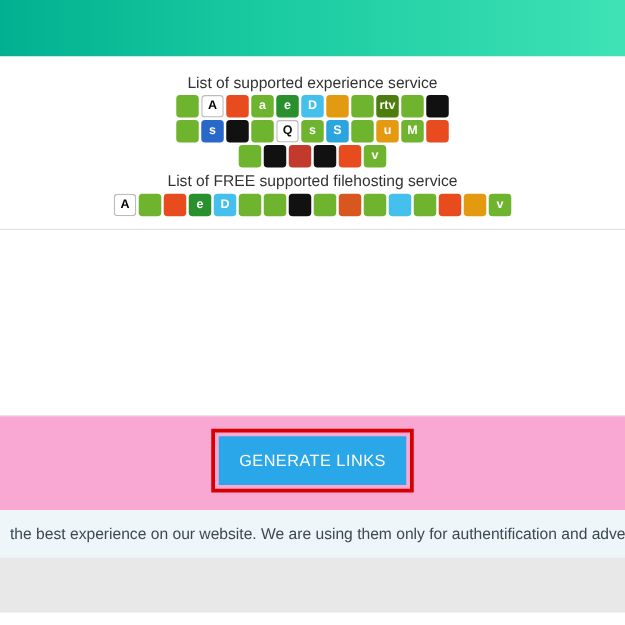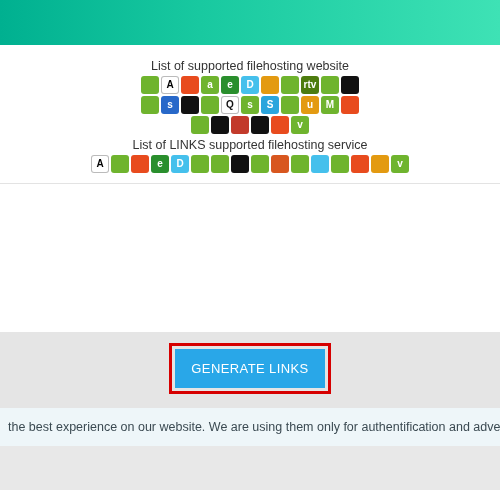--- a/index.html
+++ b/index.html
@@ -57,21 +57,21 @@
     height: 148px;
   }
   .divider2 {
     border-top: 1px solid #e5e5e5;
   }
   .button-bar {
     display: flex;
     justify-content: center;
     gap: 6px;
     padding: 16px 0 20px;
-    background: #e5e5e5;
+    background: #f9a8d4;
   }
   .btn {
     background: #29a7e8;
     color: #fff;
     border: none;
     padding: 12px 16px;
     font-size: 13px;
     letter-spacing: .4px;
     cursor: pointer;
     font-weight: 500;
@@ -102,21 +102,21 @@
     background: #e8e8e8;
     height: 44px;
   }
 </style>
 </head>
 <body>
 
 <div class="header-band"></div>
 
 <div class="supported-section">
-  <div class="sup-label">List of supported filehosting website</div>
+  <div class="sup-label">List of supported experience service</div>
   <div class="icon-rows" id="rows-all">
       <div class="icon-row">
         <span class="host-icon" style="background: rgb(111, 180, 46);"></span>
         <span class="host-icon" style="background: rgb(255, 255, 255); color: rgb(0, 0, 0); box-shadow: rgb(187, 187, 187) 0px 0px 0px 1px inset;">A</span>
         <span class="host-icon" style="background: rgb(232, 75, 30);"></span>
         <span class="host-icon" style="background: rgb(111, 180, 46);">a</span>
         <span class="host-icon" style="background: rgb(42, 143, 45);">e</span>
         <span class="host-icon" style="background: rgb(69, 192, 236);">D</span>
         <span class="host-icon" style="background: rgb(227, 154, 17);"></span>
         <span class="host-icon" style="background: rgb(111, 180, 46);"></span>
@@ -140,21 +140,21 @@
       <div class="icon-row">
         <span class="host-icon" style="background: rgb(111, 180, 46);"></span>
         <span class="host-icon" style="background: rgb(17, 17, 17);"></span>
         <span class="host-icon" style="background: rgb(194, 58, 43);"></span>
         <span class="host-icon" style="background: rgb(17, 17, 17); color: rgb(255, 210, 0);"></span>
         <span class="host-icon" style="background: rgb(232, 75, 30);"></span>
         <span class="host-icon" style="background: rgb(111, 180, 46);">v</span>
       </div>
     </div>
 
-  <div class="sup-label">List of LINKS supported filehosting service</div>
+  <div class="sup-label">List of FREE supported filehosting service</div>
   <div class="icon-rows" id="rows-free">
       <div class="icon-row">
         <span class="host-icon" style="background: rgb(255, 255, 255); color: rgb(0, 0, 0); box-shadow: rgb(187, 187, 187) 0px 0px 0px 1px inset;">A</span>
         <span class="host-icon" style="background: rgb(111, 180, 46);"></span>
         <span class="host-icon" style="background: rgb(232, 75, 30);"></span>
         <span class="host-icon" style="background: rgb(42, 143, 45);">e</span>
         <span class="host-icon" style="background: rgb(69, 192, 236);">D</span>
         <span class="host-icon" style="background: rgb(111, 180, 46);"></span>
         <span class="host-icon" style="background: rgb(111, 180, 46);"></span>
         <span class="host-icon" style="background: rgb(17, 17, 17);"></span>

